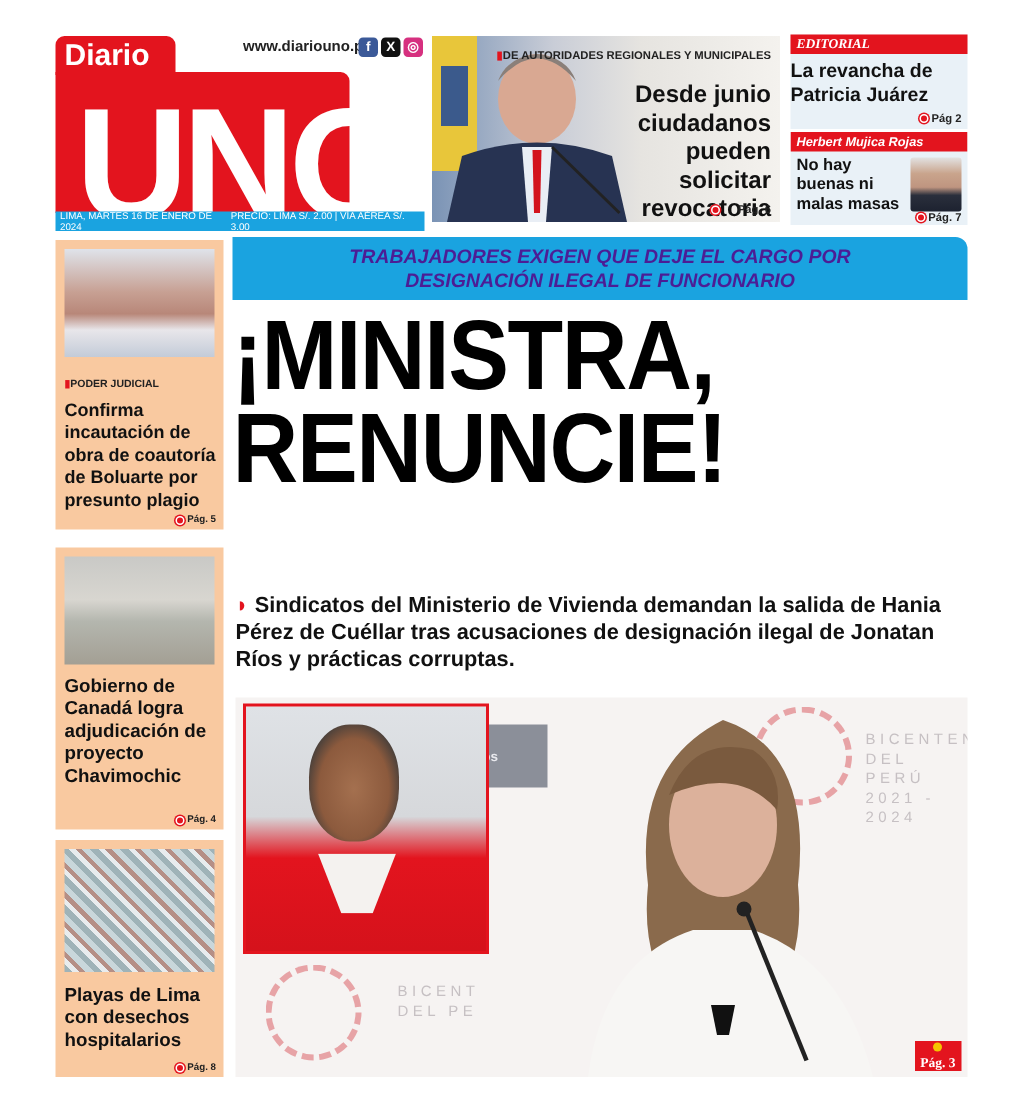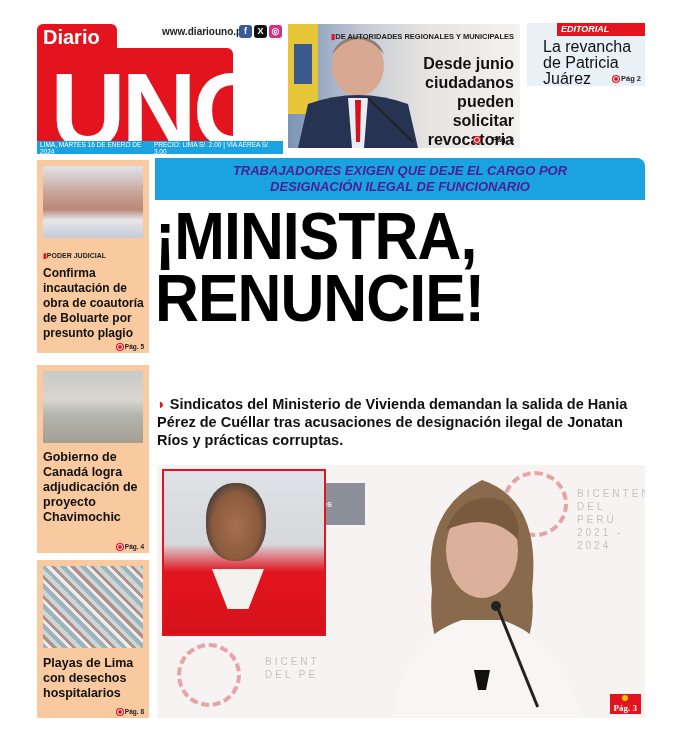--- a/index.html
+++ b/index.html
@@ -24,22 +24,22 @@
   .top-story .photo { position: absolute; left: 0; top: 0; width: 130px; height: 124px; }
   .top-story .kicker { position: absolute; right: 6px; top: 8px; font-size: 7.5px; font-weight: 700; color: #222; text-align: right; line-height: 9px; }
   .top-story .kicker .mark { color: #e3141e; }
   .top-story .headline { position: absolute; right: 6px; top: 30px; font-size: 16px; font-weight: 900; color: #111; text-align: right; line-height: 19px; }
   .pg { font-size: 7.5px; font-weight: 700; color: #222; display: inline-flex; align-items: center; gap: 2px; justify-content: center; }
   .pg .dot { width: 6px; height: 6px; border-radius: 50%; background: #e3141e; border: 1px solid #fff; box-shadow: 0 0 0 1px #e3141e; display: inline-block; }
   .top-story .pg { position: absolute; right: 6px; bottom: 4px; gap: 12px; }
 
   
   .editorial { position: absolute; left: 527px; top: 23px; width: 118px; height: 63px; background: #e9f1f7; }
-  .editorial .label { background: #e3141e; color: #fff; font-style: italic; font-weight: 900; font-size: 9px; padding: 1px 4px; height: 13px; line-height: 11px; font-family: Liberation Sans, sans-serif; margin-left: 30px; }
-  .editorial .title { font-size: 16px; font-weight: 400; color: #111; padding: 3px 4px 0 16px; line-height: 16px; }
+  .editorial .label { background: #e3141e; color: #fff; font-style: italic; font-weight: 900; font-size: 9px; padding: 1px 4px; height: 13px; line-height: 11px; font-family: Liberation Serif, serif; }
+  .editorial .title { font-size: 13px; font-weight: 700; color: #111; padding: 3px 4px 0 0; line-height: 16px; }
   .editorial .pg { position: absolute; right: 4px; bottom: 3px; }
 
   .column { position: absolute; left: 527px; top: 88px; width: 118px; height: 62px; background: #e9f1f7; overflow: hidden; }
   .column .label { background: #e3141e; color: #fff; font-style: italic; font-weight: 700; font-size: 8.5px; padding: 1px 4px; height: 13px; line-height: 11px; }
   .column .title { position: absolute; left: 4px; top: 16px; font-size: 11px; font-weight: 700; color: #111; line-height: 13px; width: 70px; }
   .column .avatar { position: absolute; right: 4px; top: 17px; width: 34px; height: 36px; background: linear-gradient(180deg, #e2e2e2 0%, #c9a48c 30%, #bf9580 55%, #2a2f3c 70%, #1d2230 100%); border-radius: 2px; }
   .column .pg { position: absolute; right: 4px; bottom: 1px; }
 
   
   .side-card { position: absolute; left: 37px; width: 112px; background: #f9c9a0; }
@@ -123,20 +123,29 @@
 
   <div class="editorial">
     <div class="label">EDITORIAL</div>
     <div class="title">La revancha de Patricia Juárez</div>
     <div class="pg">
         <span class="dot"></span>
         <span>Pág 2</span>
       </div>
   </div>
 
+  <div class="column">
+    <div class="label">Herbert Mujica Rojas</div>
+    <div class="title">No hay buenas ni malas masas</div>
+    <div class="avatar"></div>
+    <div class="pg">
+        <span class="dot"></span>
+        <span>Pág. 7</span>
+      </div>
+  </div>
 
   <div class="side-card card2">
     <div class="photo"></div>
     <div class="headline">Gobierno de Canadá logra adjudicación de proyecto Chavimochic</div>
     <div class="pg">
         <span class="dot"></span>
         <span>Pág. 4</span>
       </div>
   </div>
 

